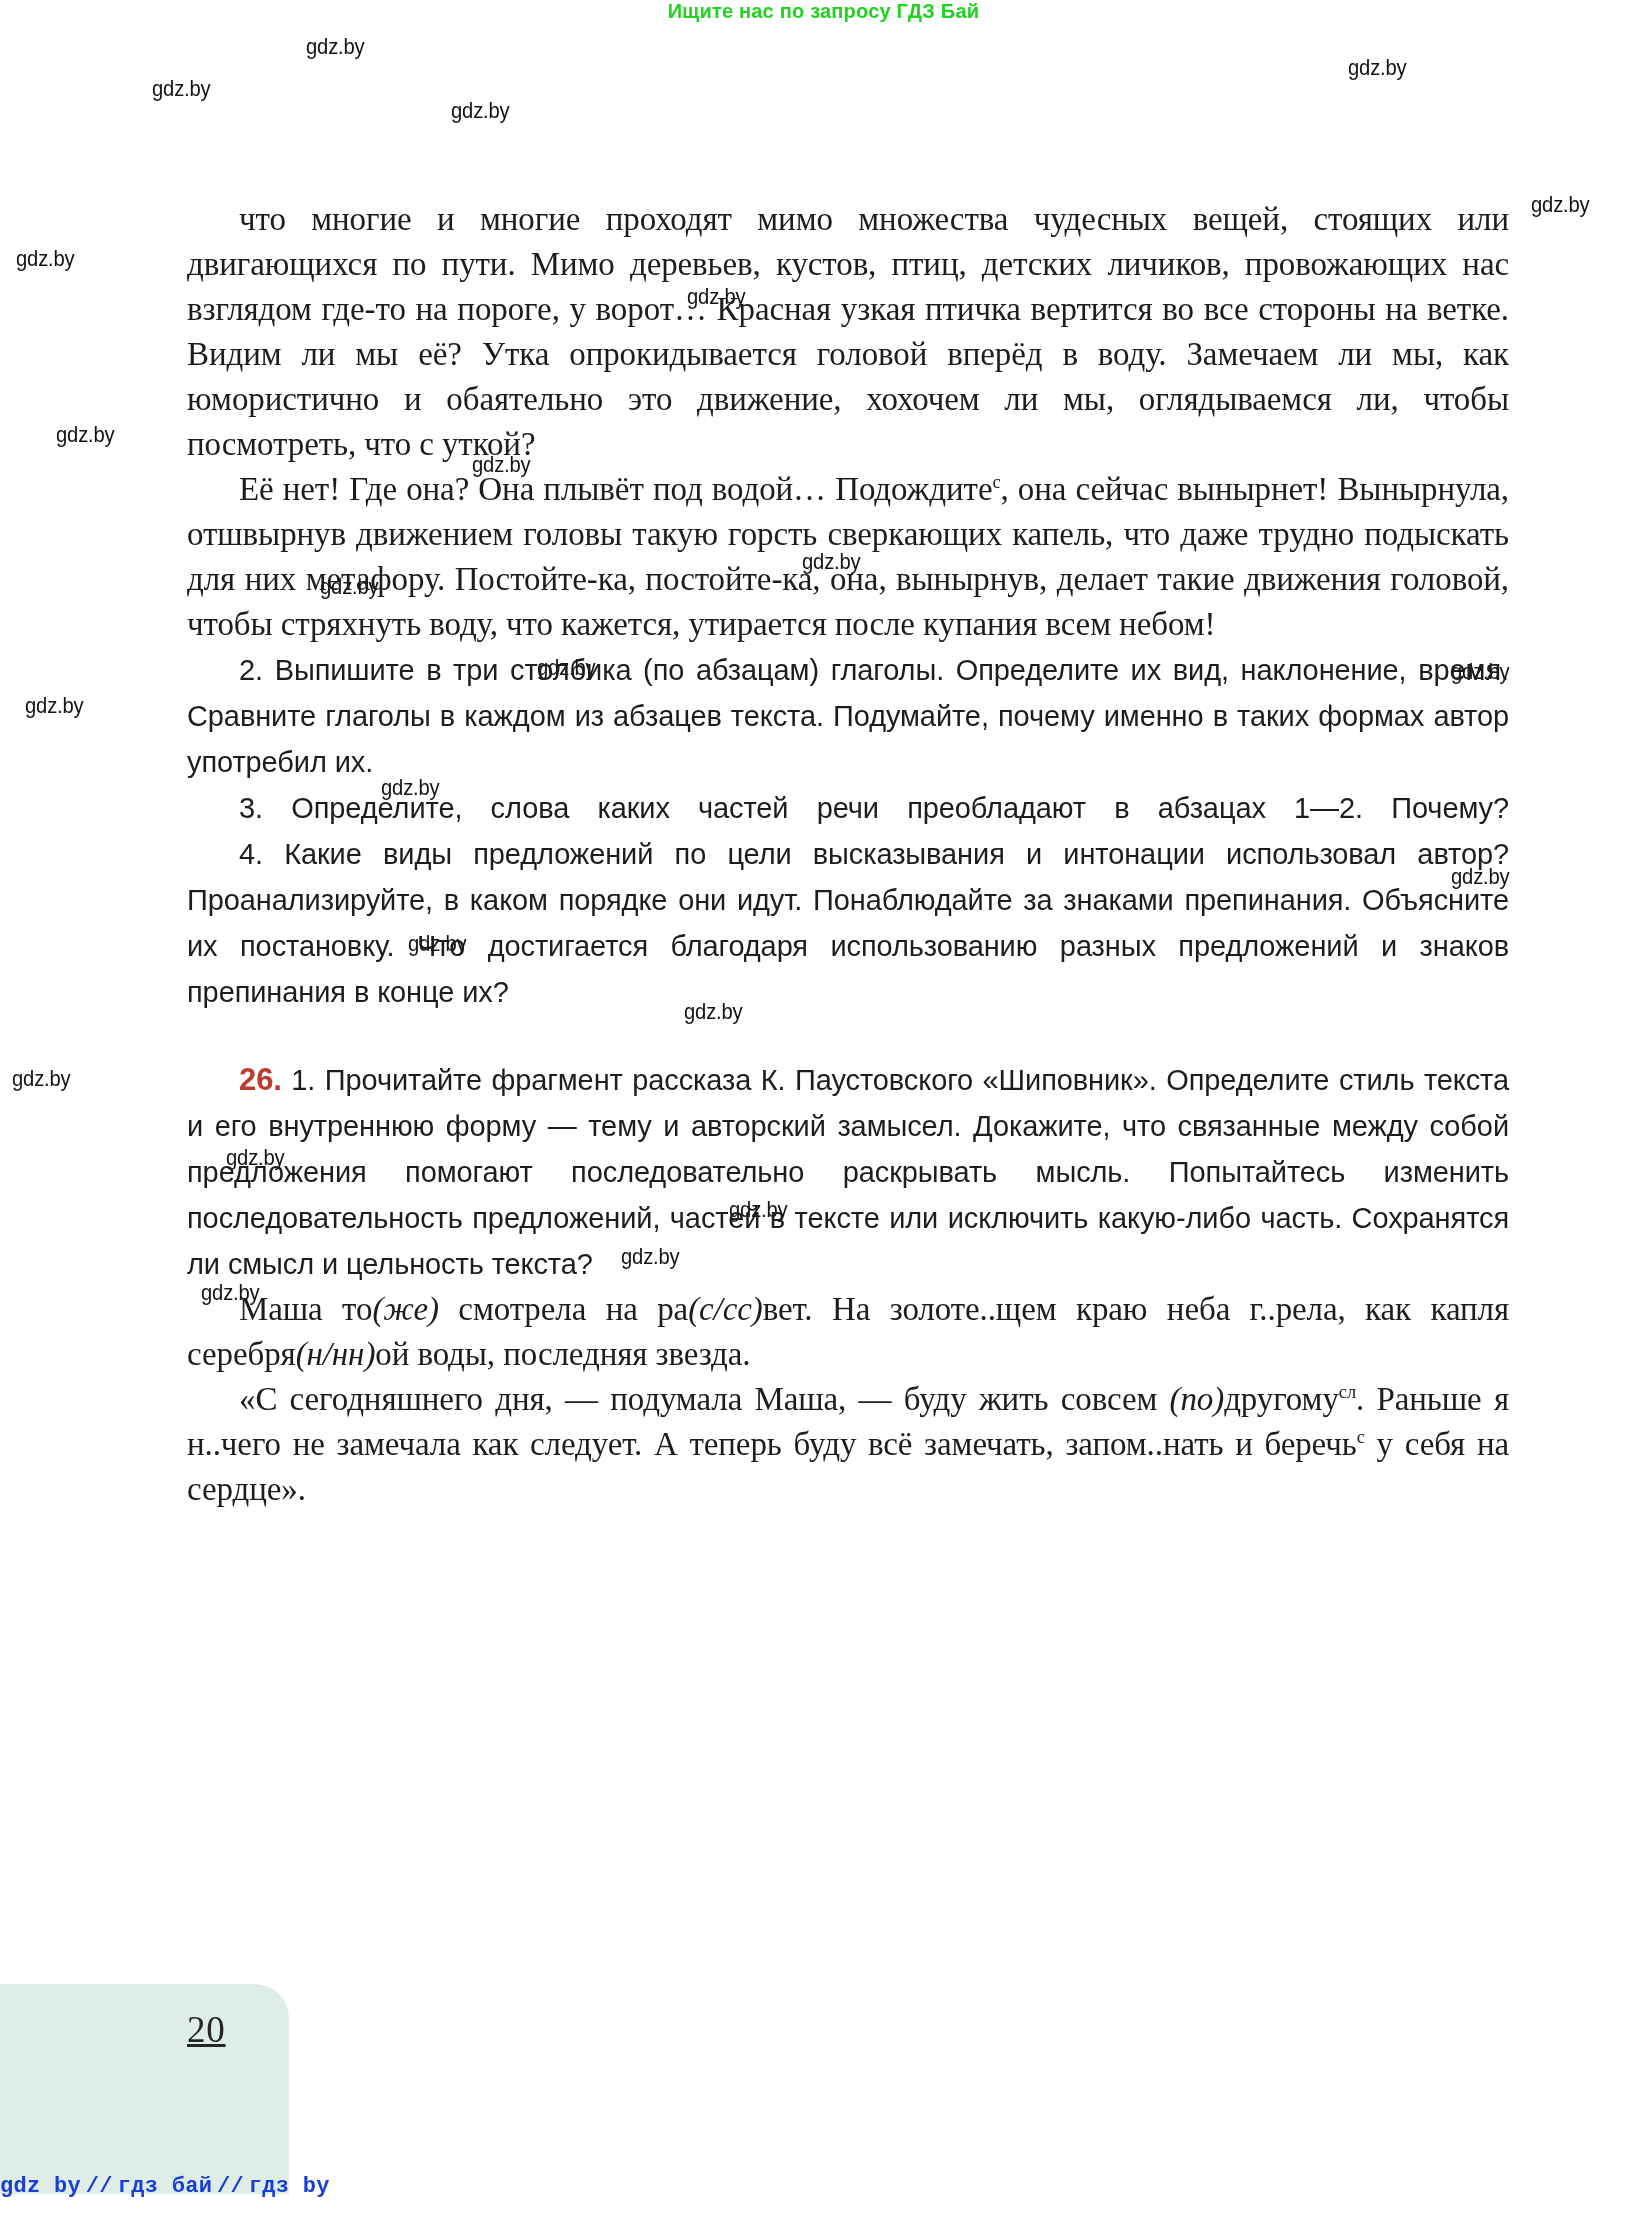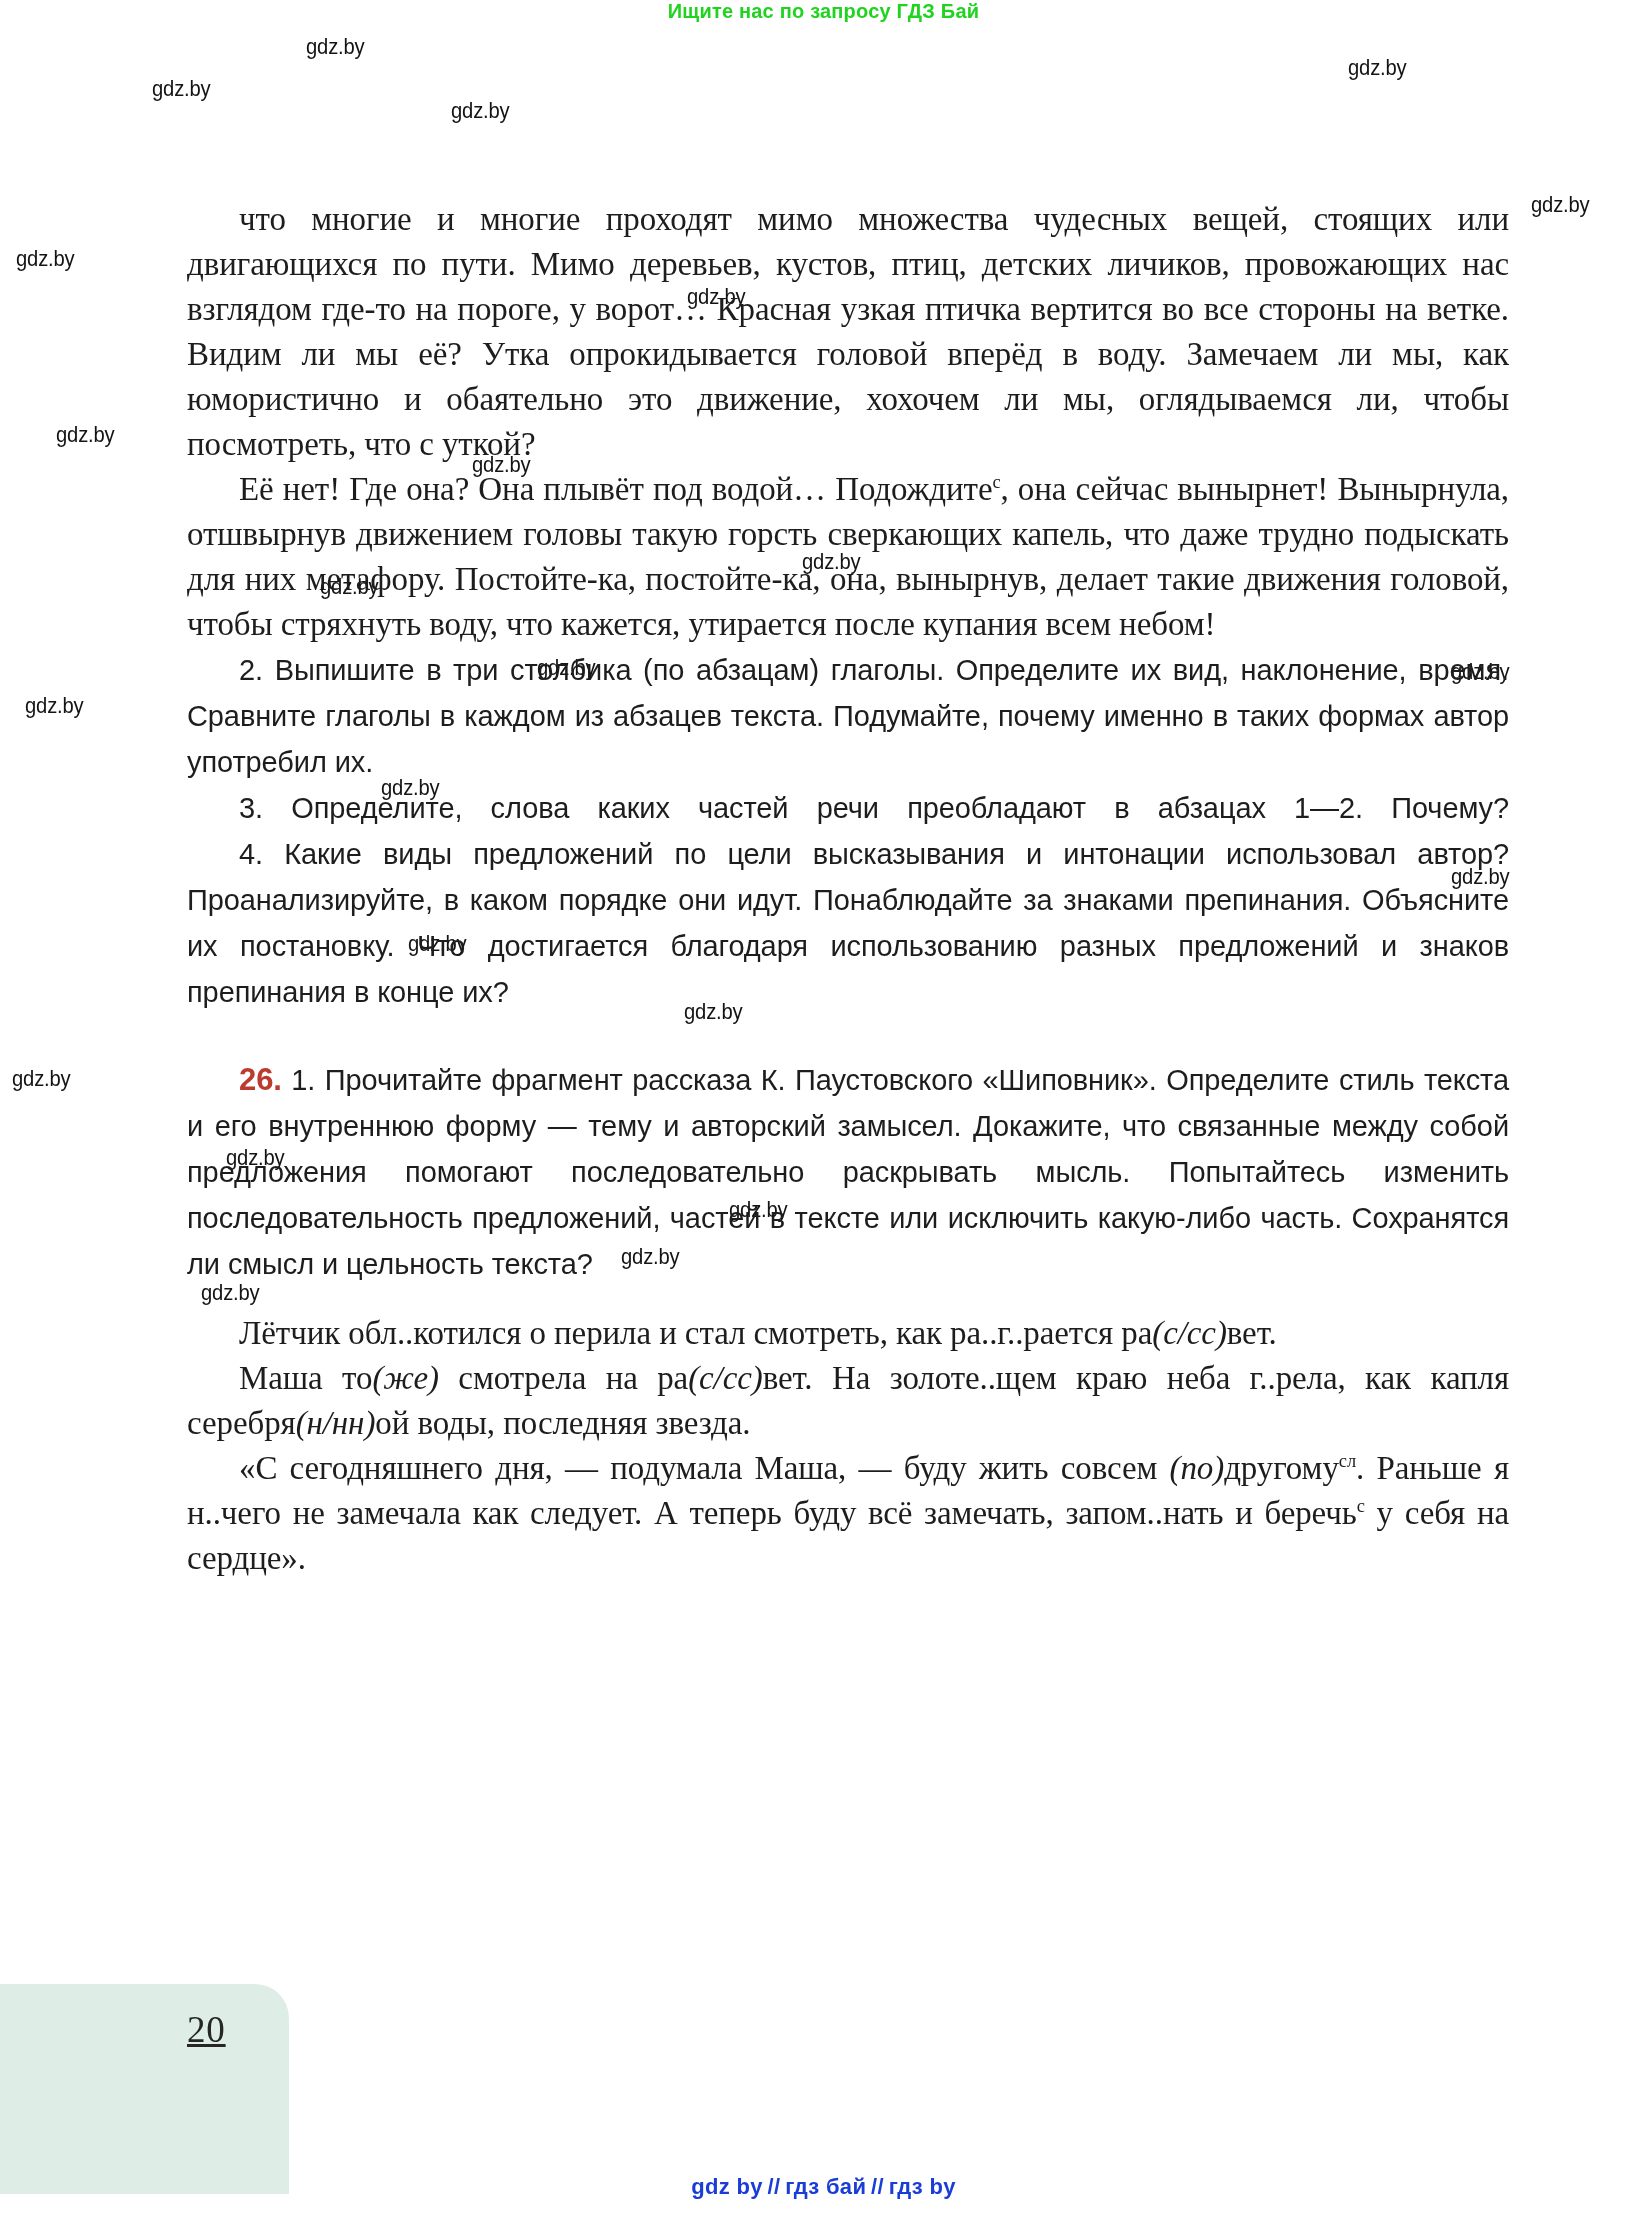--- a/index.html
+++ b/index.html
@@ -50,22 +50,21 @@
     letter-spacing: 0.8px;
     text-decoration: underline;
   }
 
   
   #footer-links {
     position: absolute;
     left: 0;
     top: 2174px;
     width: 1647px;
-    text-align: center;
-    font-family: Liberation Sans, sans-serif;
+    font-family: Liberation Mono, monospace;
     font-size: 22px;
     font-weight: 600;
     color: #1a3dd8;
     letter-spacing: 0.3px;
   }
   #footer-links .sep { padding: 0 4.8px; }
 
   
   .wm {
     position: absolute;
@@ -187,23 +186,20 @@
 
     <p class="sans lastline-just">3. Определите, слова каких частей речи преобладают в абзацах 1—2. Почему?</p>
 
     <p class="sans lastline-left">4. Какие виды предложений по цели высказывания и интонации использовал автор? Проанализируйте, в каком порядке они идут. Понаблюдайте за знаками препинания. Объясните их постановку. Что достигается благодаря использованию разных предложений и знаков препинания в конце их?</p>
 
     <p class="sans lastline-left gap-block" style="margin-top:42px;">
       <span class="ex-num">26.</span>
       <span>1. Прочитайте фрагмент рассказа К. Паустовского «Шиповник». Определите стиль текста и его внутреннюю форму — тему и авторский замысел. Докажите, что связанные между собой предложения помогают последовательно раскрывать мысль. Попытайтесь изменить последовательность предложений, частей в тексте или исключить какую-либо часть. Сохранятся ли смысл и цельность текста?</span>
     </p>
 
-    <p class="serif lastline-left" style="margin-top:24px;">
-      <span>Лётчик обл..котился о перила и стал смотреть, как ра..г..рается ра</span><i class="gap">(с/сс)</i><span>вет.</span>
-    </p>
 
     <p class="serif lastline-left">
       <span>Маша то</span><i class="gap">(же)</i><span> смотрела на ра</span><i class="gap">(с/сс)</i><span>вет. На золоте..щем краю неба г..рела, как капля серебря</span><i class="gap">(н/нн)</i><span>ой воды, последняя звезда.</span>
     </p>
 
     <p class="serif lastline-left">
       <span>«С сегодняшнего дня, — подумала Маша, — буду жить совсем </span><i class="gap">(по)</i><span>другому</span><sup class="mark">сл</sup><span>. Раньше я н..чего не замечала как следует. А теперь буду всё замечать, запом..нать и беречь</span><sup class="mark">с</sup><span> у себя на сердце».</span>
     </p>
 
   </div>

